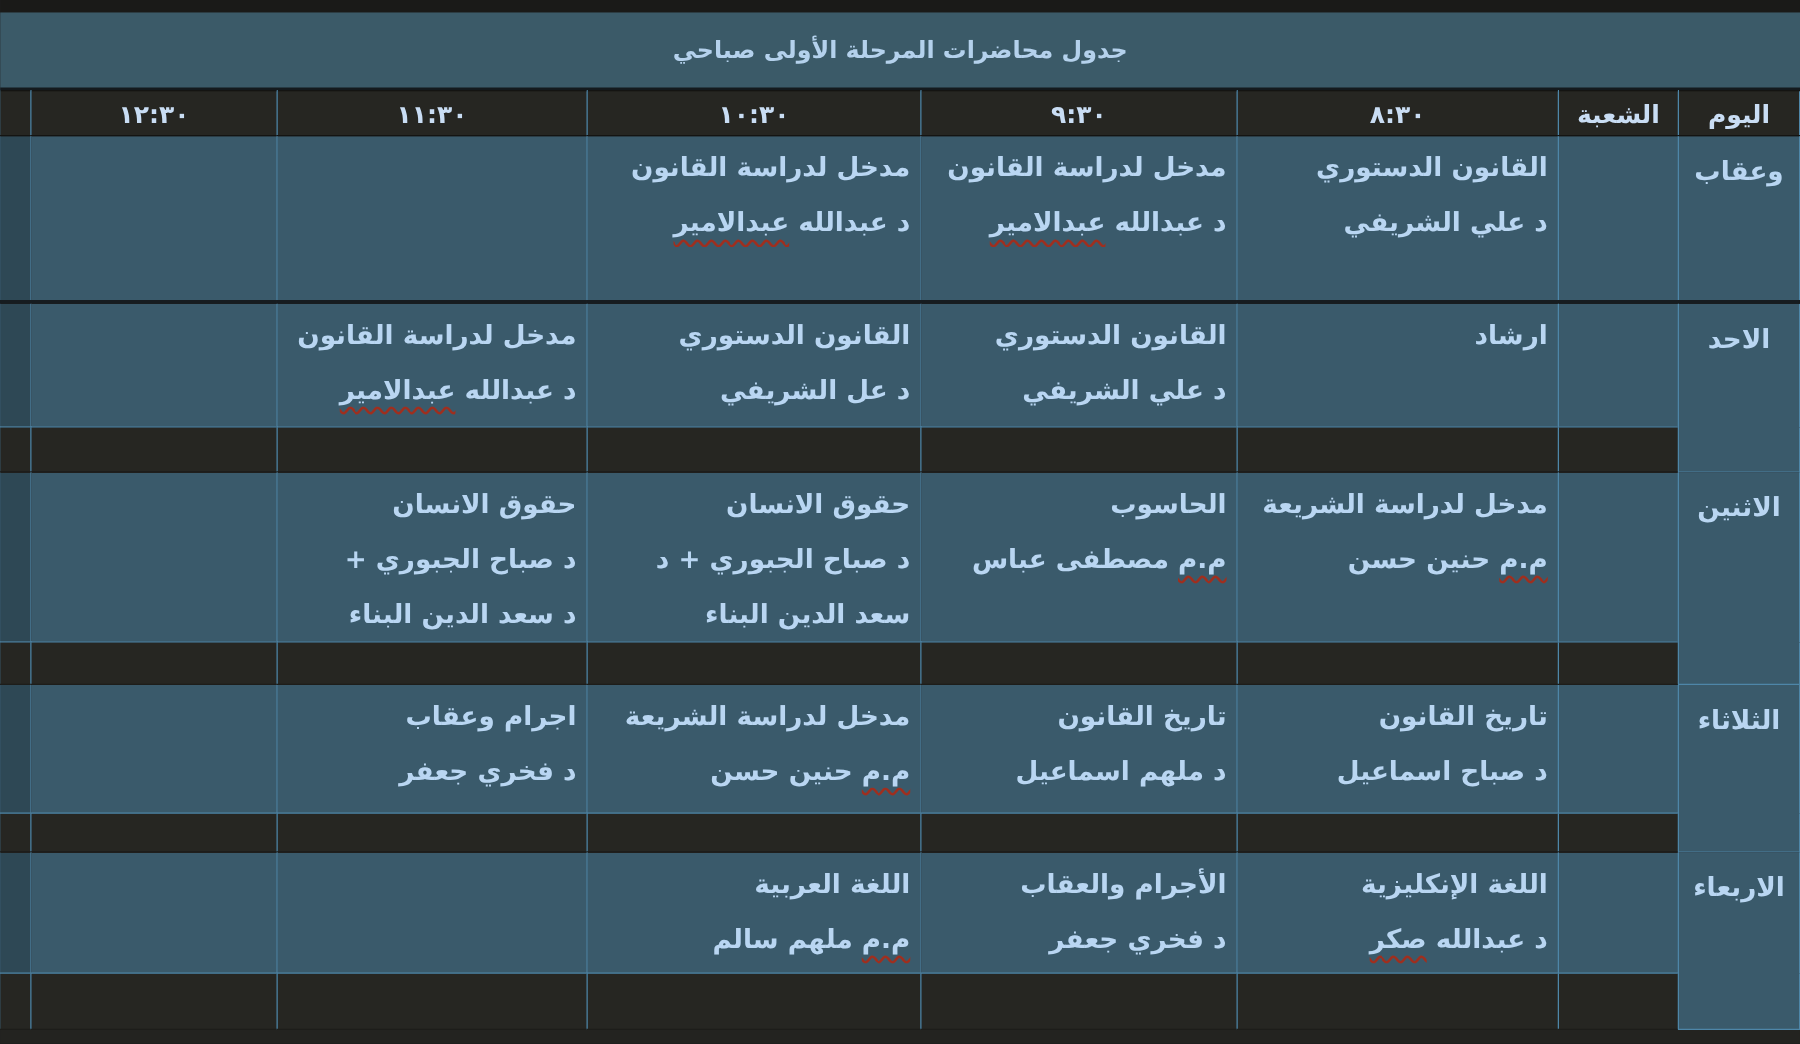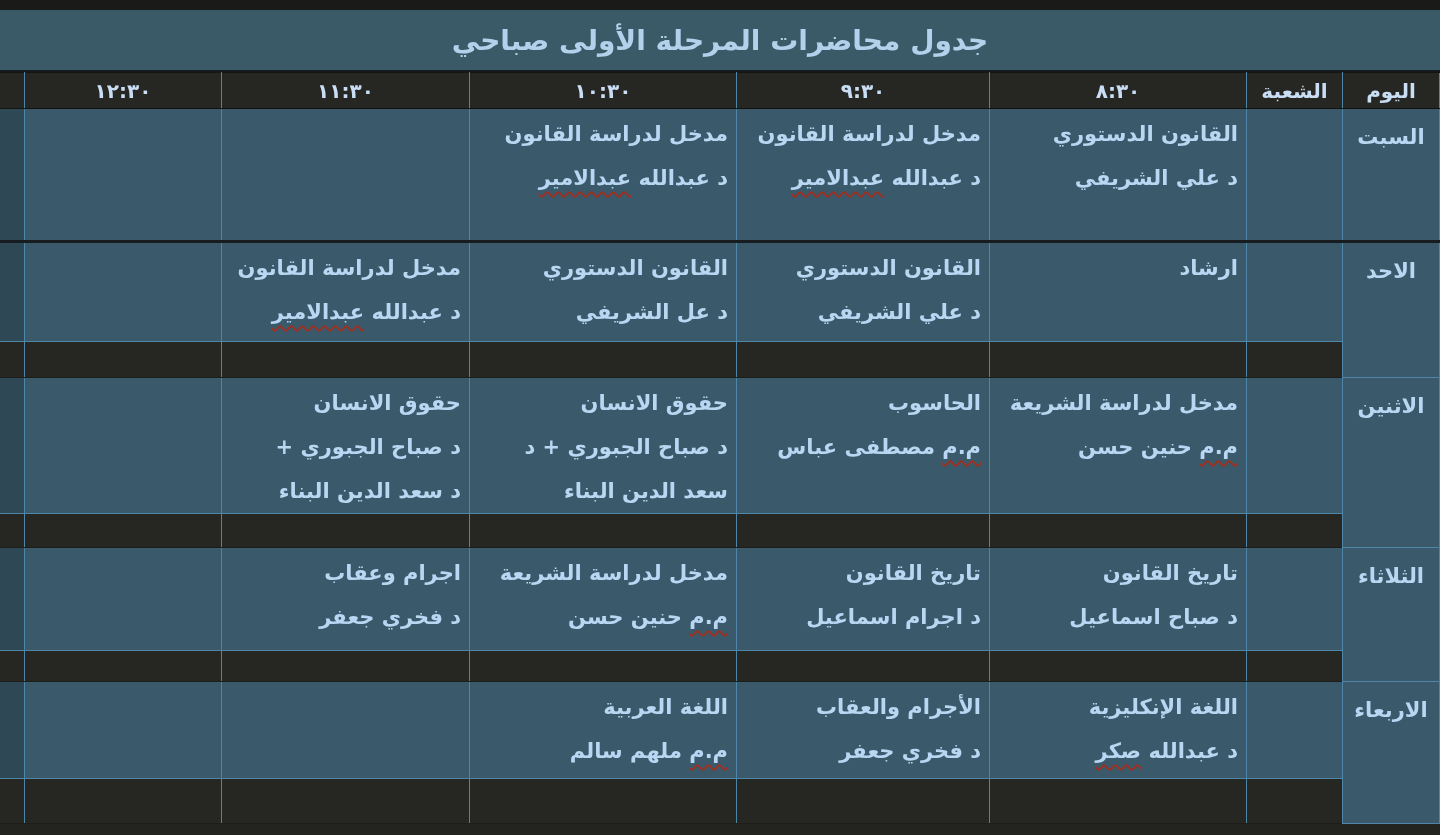--- a/index.html
+++ b/index.html
@@ -14,21 +14,21 @@
     direction:rtl;
   }
   .top-band{height:10px;background:var(--top-band,#1a1a18);}
   .title-bar{
     box-sizing:border-box;
     height:62px;
     background:var(--title-bg,#3b5a68);
     border-bottom:2px solid #141a1e;
     display:flex;align-items:center;justify-content:center;
     color:var(--title-text,#b4d1ec);
-    font-size:28px;
+    font-size:19px;
   }
   table.schedule{
     width:1440px;
     table-layout:fixed;
     border-collapse:collapse;
   }
   th,td{
     box-sizing:border-box;
     border:1px solid var(--gridline,#4e86a8);
     overflow:hidden;
@@ -116,21 +116,21 @@
         <th>٨:٣٠</th>
         <th>٩:٣٠</th>
         <th>١٠:٣٠</th>
         <th>١١:٣٠</th>
         <th>١٢:٣٠</th>
         <th class="stub-cell"></th>
       </tr>
     </thead>
     <tbody id="schedule-body">
         <tr class="content-row r0">
-          <td class="day-cell">السبت</td>
+          <td class="day-cell">وعقاب</td>
           <td class="section-cell"></td>
           <td class="class-cell">
             <div class="line">القانون الدستوري</div>
             <div class="line">د علي الشريفي</div>
           </td>
           <td class="class-cell">
             <div class="line">مدخل لدراسة القانون</div>
             <div class="line">د عبدالله <span class="squiggle">عبدالامير</span></div>
           </td>
           <td class="class-cell">
@@ -206,21 +206,21 @@
         </tr>
         <tr class="content-row r3">
           <td class="day-cell" rowspan="2">الثلاثاء</td>
           <td class="section-cell"></td>
           <td class="class-cell">
             <div class="line">تاريخ القانون</div>
             <div class="line">د صباح اسماعيل</div>
           </td>
           <td class="class-cell">
             <div class="line">تاريخ القانون</div>
-            <div class="line">د اجرام اسماعيل</div>
+            <div class="line">د ملهم اسماعيل</div>
           </td>
           <td class="class-cell">
             <div class="line">مدخل لدراسة الشريعة</div>
             <div class="line"><span class="squiggle">م.م</span> حنين حسن</div>
           </td>
           <td class="class-cell">
             <div class="line">اجرام وعقاب</div>
             <div class="line">د فخري جعفر</div>
           </td>
           <td class="class-cell"></td>

